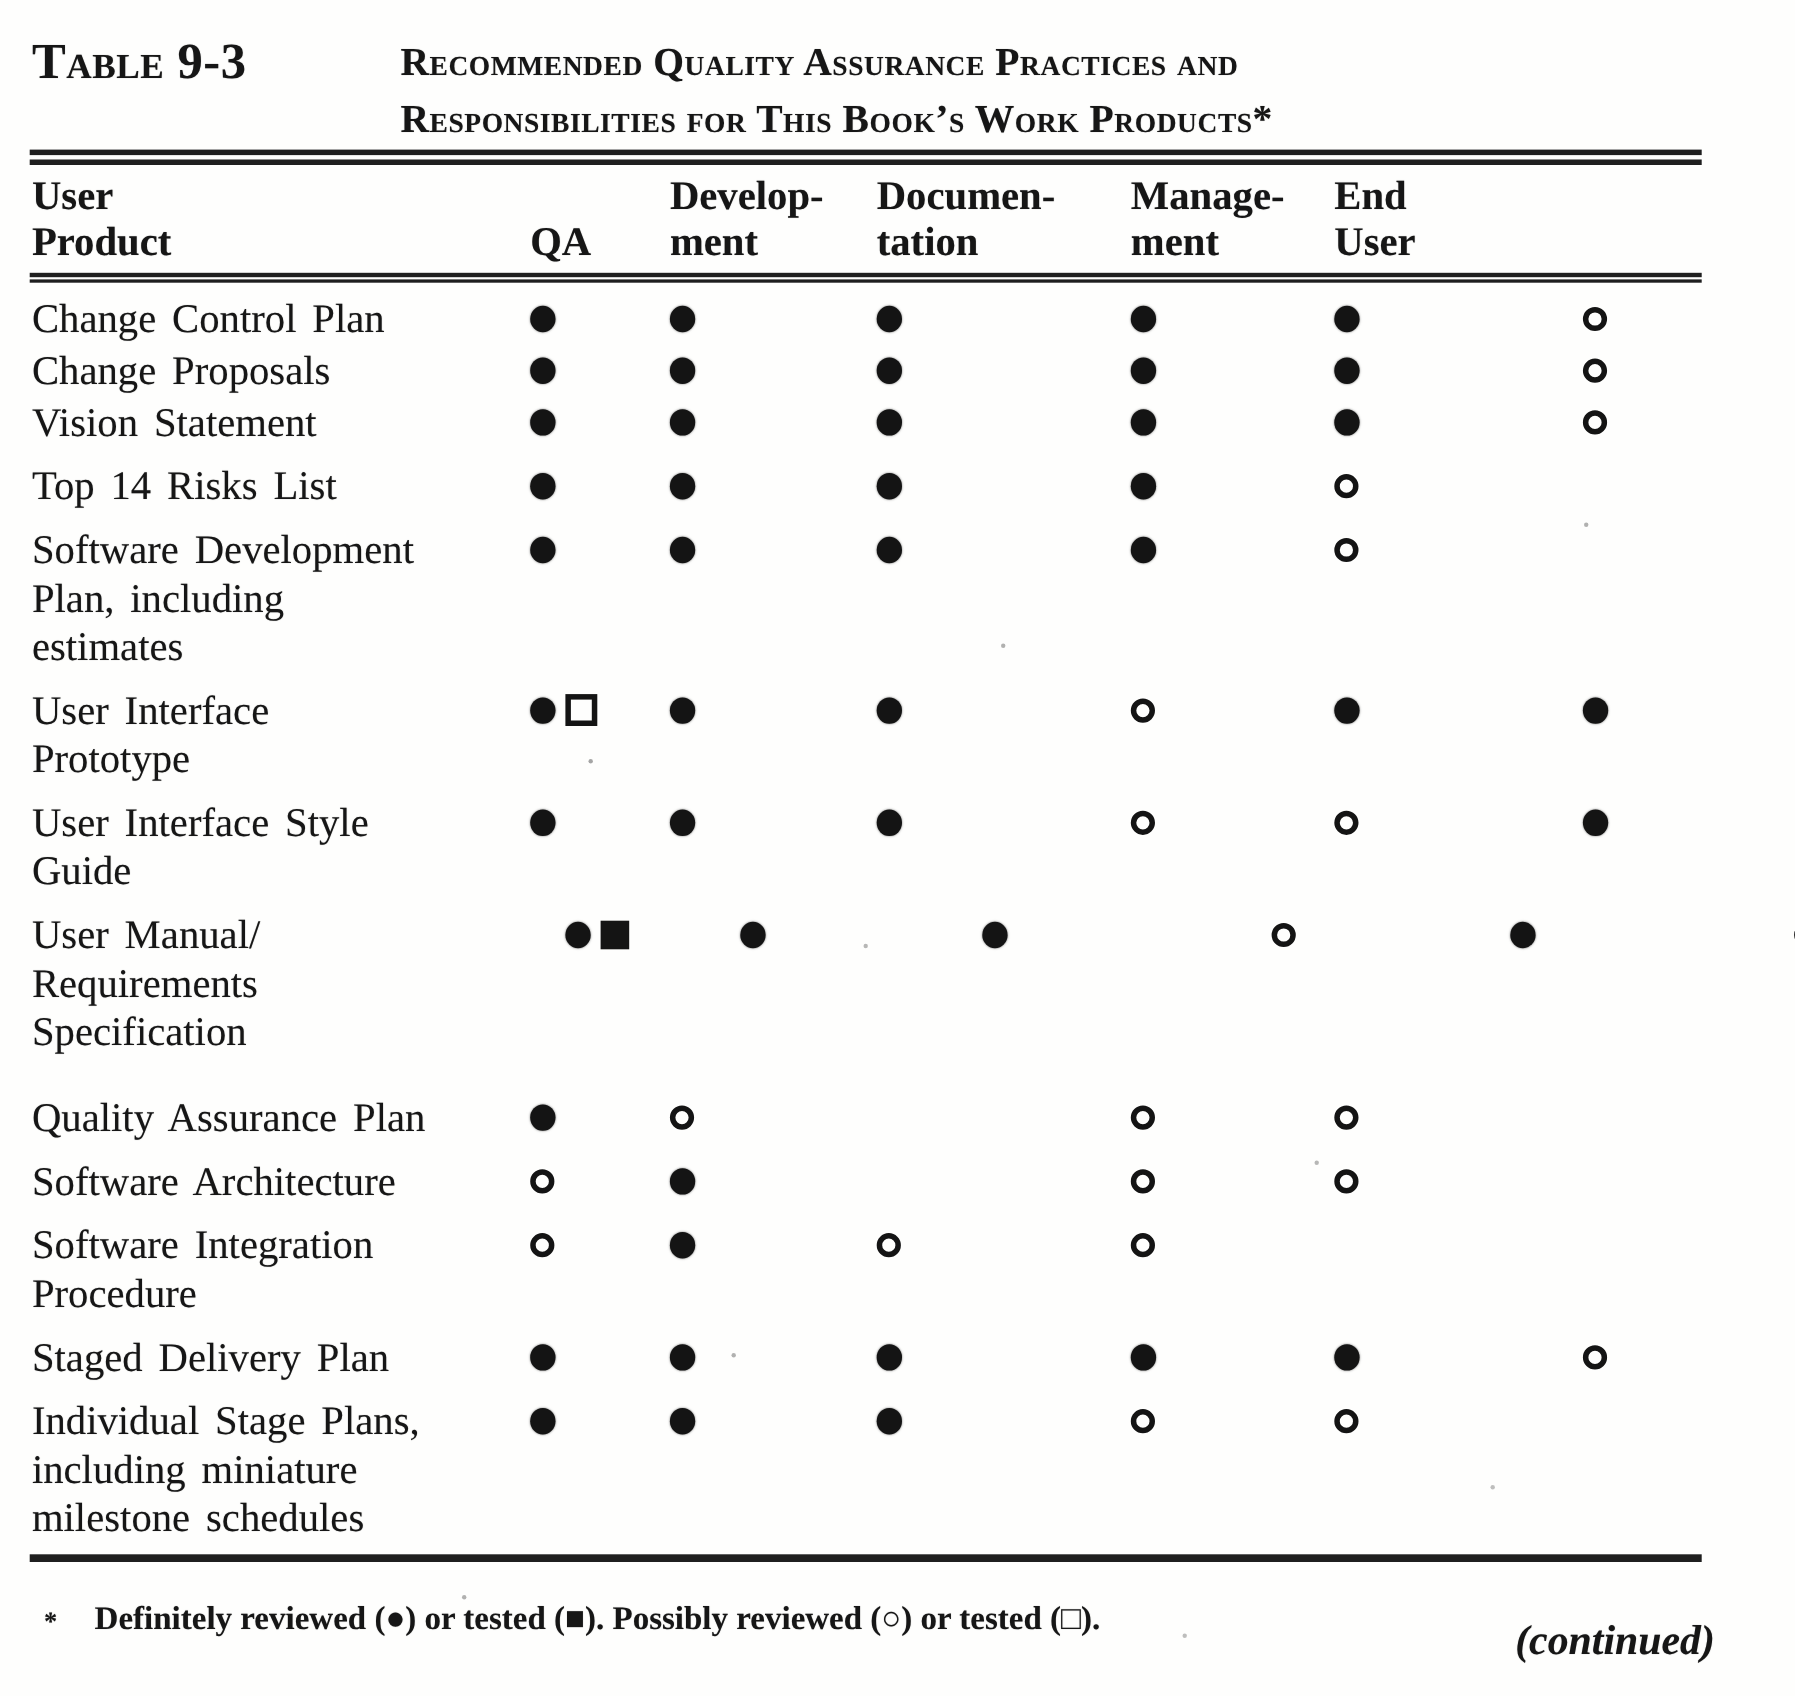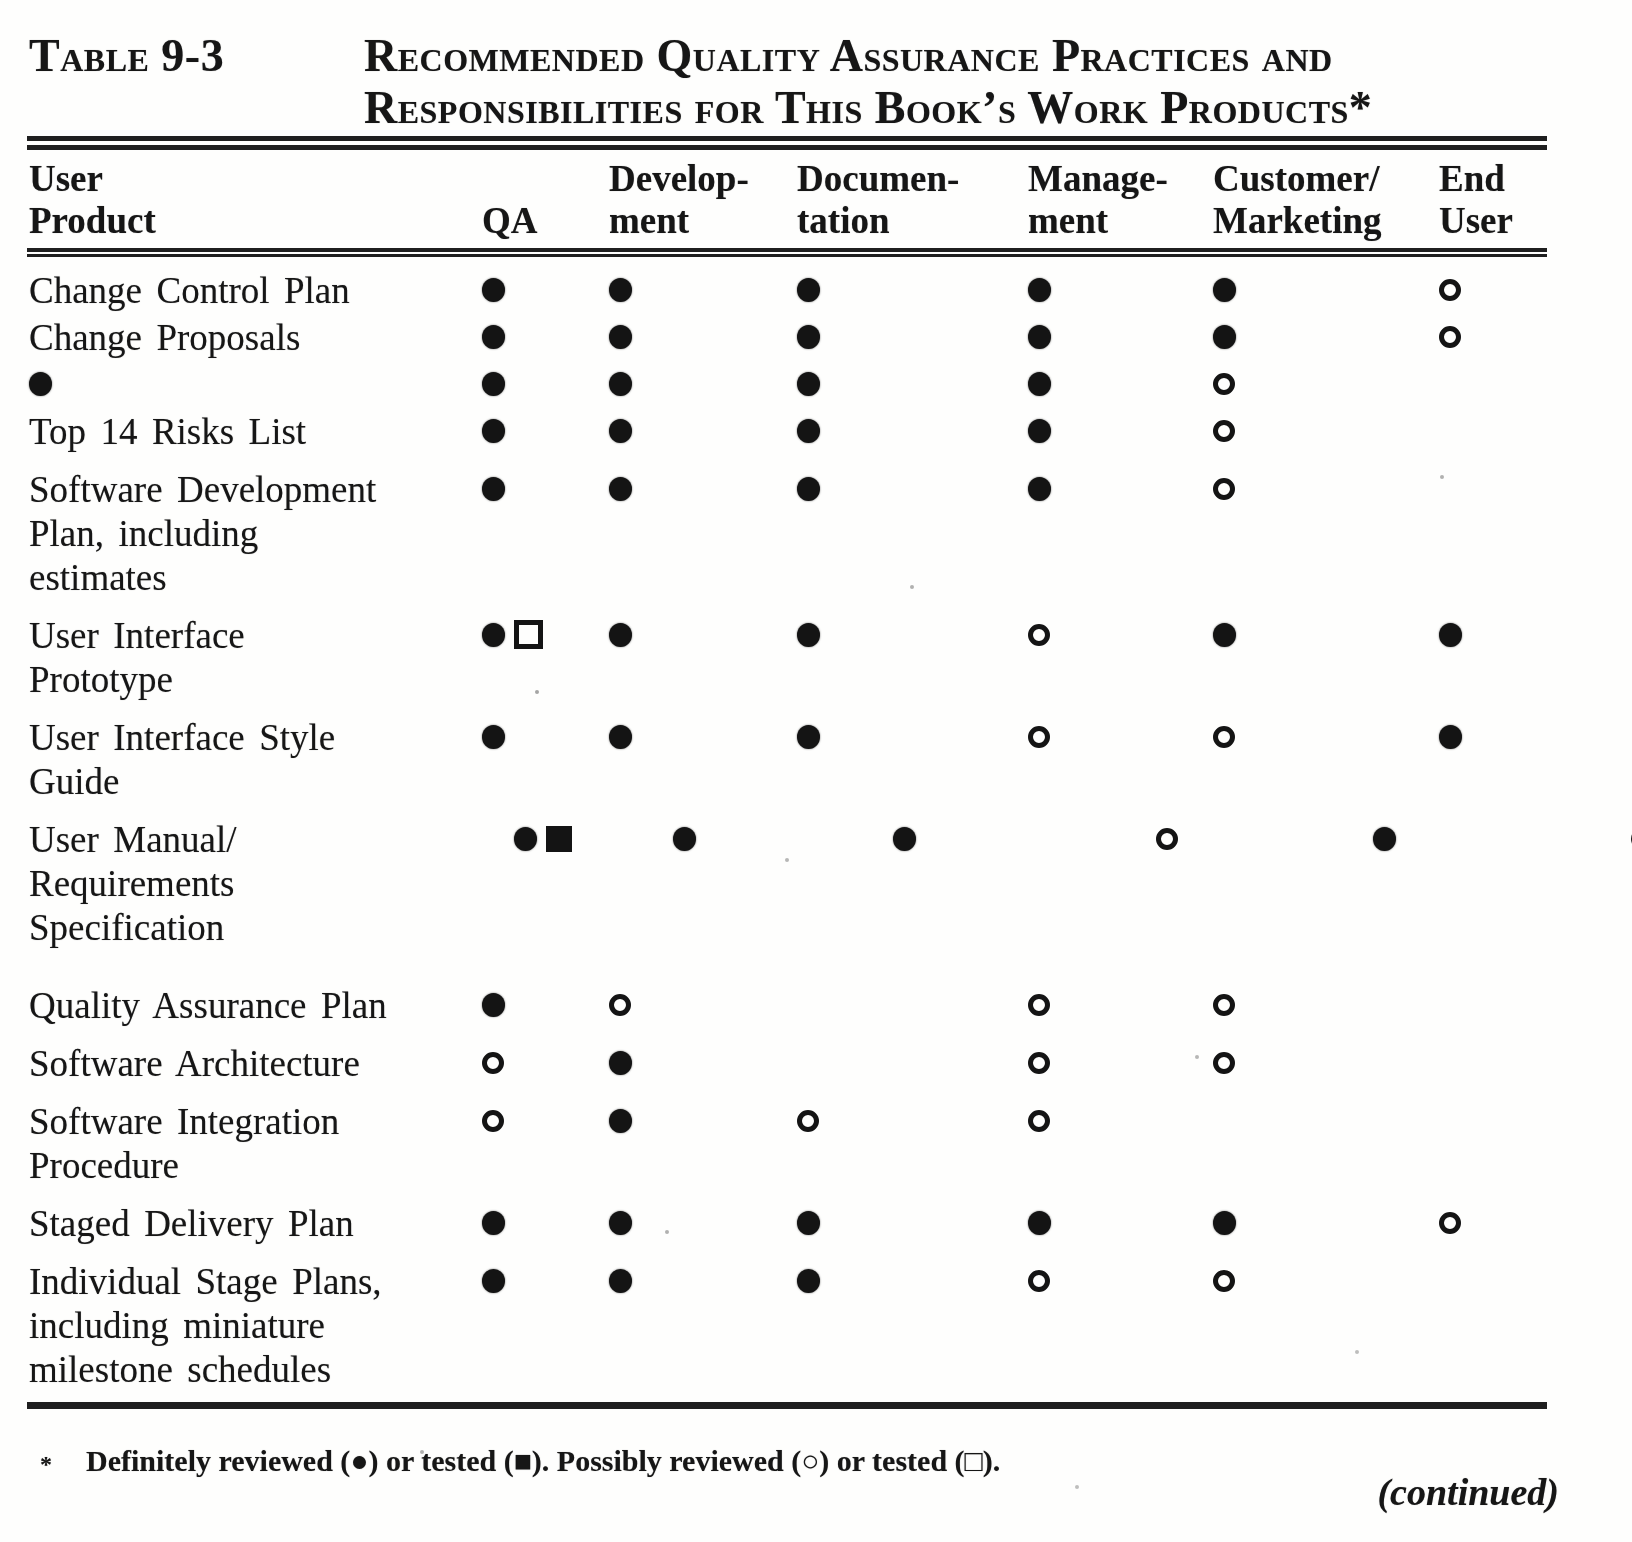--- a/index.html
+++ b/index.html
@@ -17,21 +17,21 @@
   
   .caption { display: flex; padding: 30px 60px 0 29px; font-family: Liberation Serif, serif; }
   .tlabel {
     flex: 0 0 335px;
     font-size: 46px; font-weight: 700;
     font-variant: small-caps;
     line-height: 52px;
     letter-spacing: 0.5px;
   }
   .ttitle {
-    font-size: 46px; font-weight: 700;
+    font-size: 36px; font-weight: 700;
     font-variant: small-caps;
     line-height: 52px;
     letter-spacing: 0.5px;
   }
   
   .rule { margin-left: 27px; margin-right: 85px; }
   .rule-top { height: 14px; border-top: 5px solid #1f1f1f; border-bottom: 5px solid #1f1f1f; margin-top: 2px; }
   .rule-head { height: 9px; border-top: 4px solid #1f1f1f; border-bottom: 3px solid #1f1f1f; }
   .rule-bottom { height: 7px; background: #1f1f1f; }
   
@@ -125,24 +125,20 @@
       </div>
       <div class="hcell">
         <div>Documen-</div>
         <div>tation</div>
       </div>
       <div class="hcell">
         <div>Manage-</div>
         <div>ment</div>
       </div>
       <div class="hcell">
-        <div>Customer/</div>
-        <div>Marketing</div>
-      </div>
-      <div class="hcell">
         <div>End</div>
         <div>User</div>
       </div>
     </div>
 
   <div class="rule rule-head"></div>
 
   <div class="tbody" id="tbody">
       <div class="grid row">
         <div class="cell product">Change Control Plan</div>
@@ -180,20 +176,21 @@
           <span class="sym sym-fc"></span>
         </div>
         <div class="cell symcell">
           <span class="sym sym-fc"></span>
         </div>
         <div class="cell symcell">
           <span class="sym sym-oc"></span>
         </div>
       </div>
       <div class="grid row">
+        <div class="cell product">Vision Statement</div>
         <div class="cell symcell">
           <span class="sym sym-fc"></span>
         </div>
         <div class="cell symcell">
           <span class="sym sym-fc"></span>
         </div>
         <div class="cell symcell">
           <span class="sym sym-fc"></span>
         </div>
         <div class="cell symcell">

